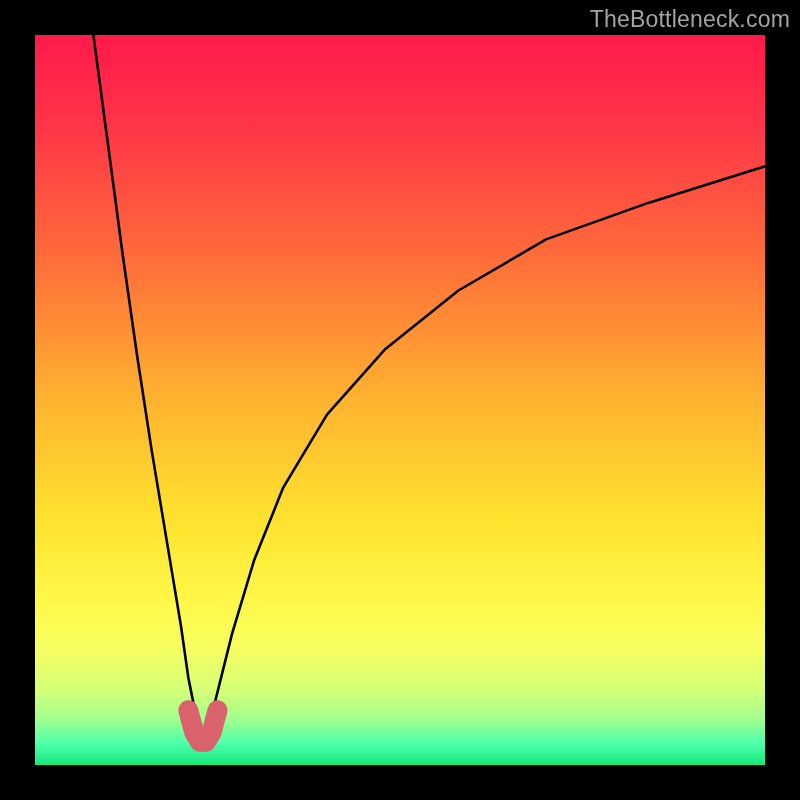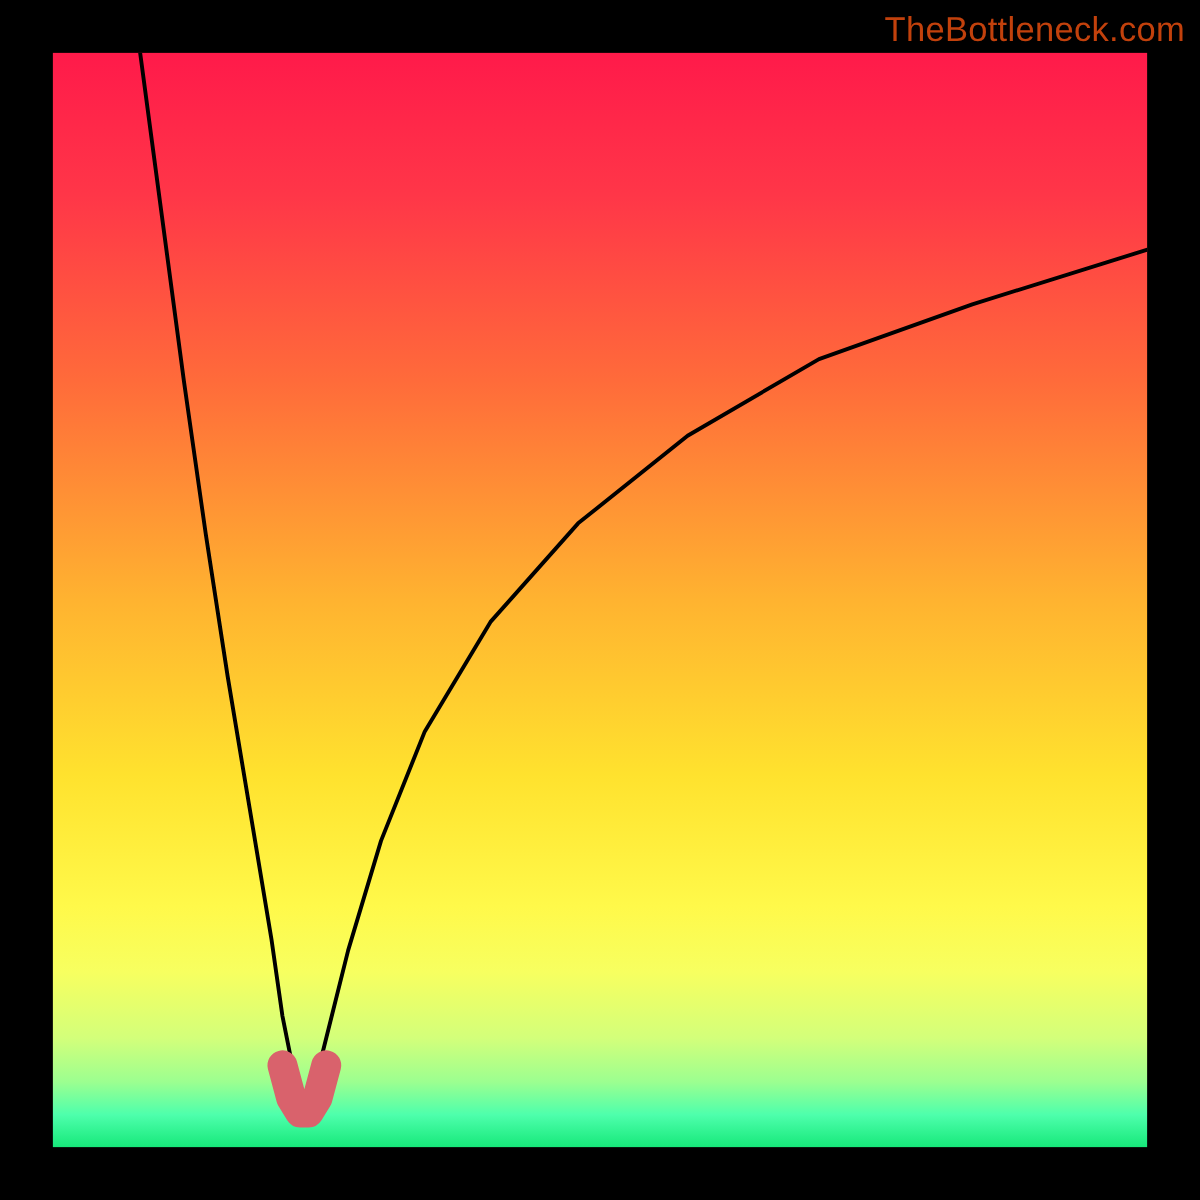--- a/index.html
+++ b/index.html
@@ -38,21 +38,21 @@
     position: absolute;
     left: 0;
     top: 0;
     width: 100%;
     height: 100%;
   }
   .watermark {
     position: absolute;
     top: 6px;
     right: 10px;
-    color: #c2410c;
+    color: #a3a3a3;
     font-size: 23px;
     font-weight: 500;
     letter-spacing: 0.2px;
     user-select: none;
     margin-left: 28px;
   }
 </style>
 </head>
 <body>
 

